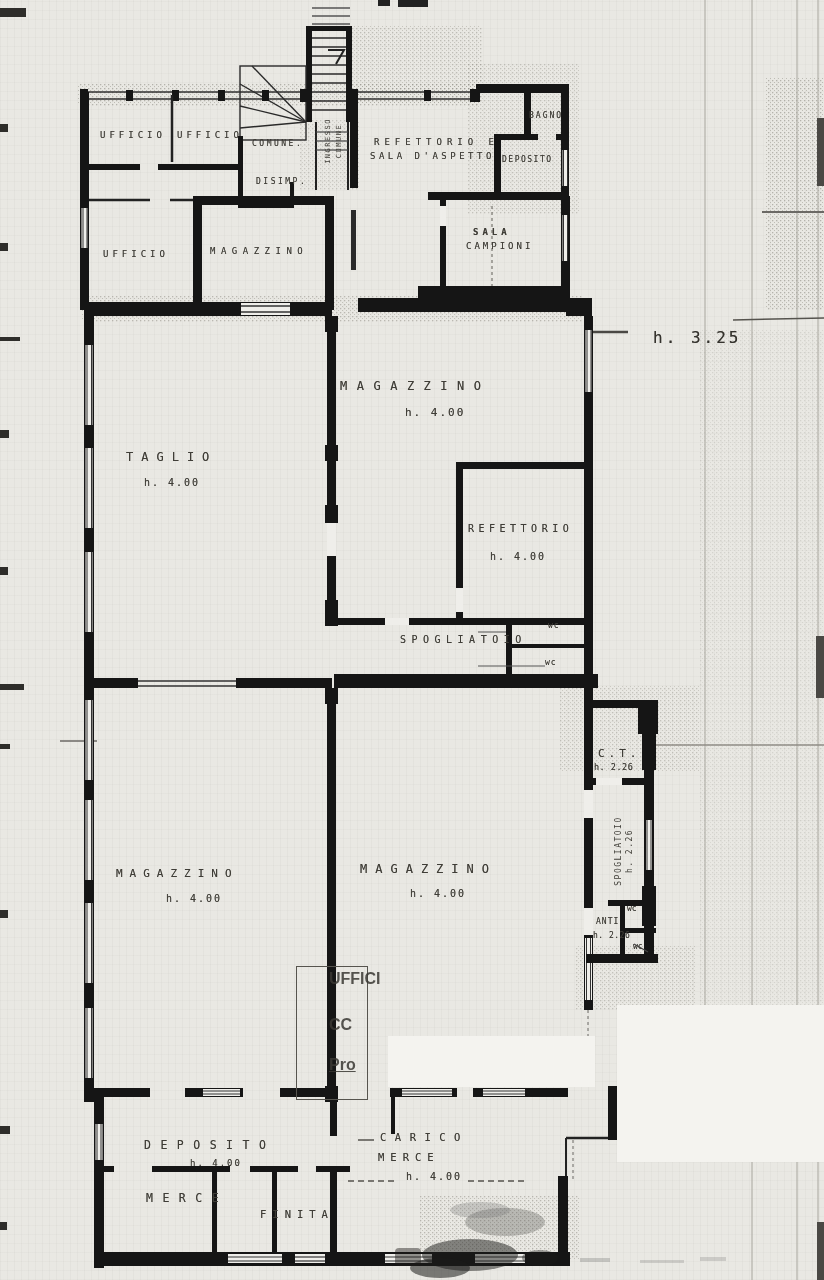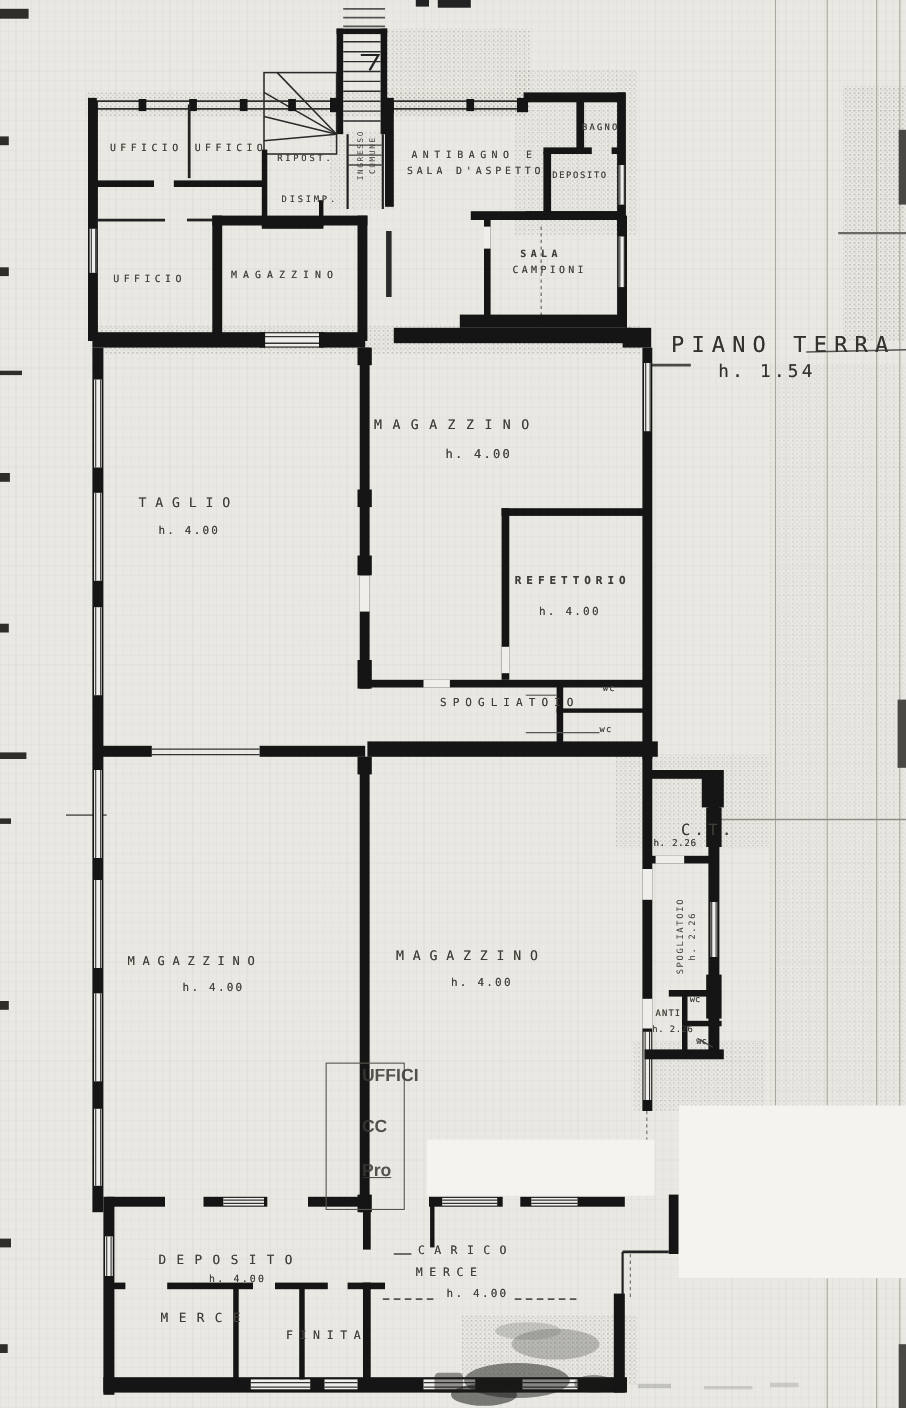--- a/index.html
+++ b/index.html
@@ -363,49 +363,48 @@
     <ellipse cx="540" cy="1258" rx="18" ry="8" fill="#1c1b19" opacity="0.4"></ellipse>
     <ellipse cx="480" cy="1210" rx="30" ry="8" fill="#777" opacity="0.3"></ellipse>
     <rect x="580" y="1258" width="30" height="4" fill="#555" opacity="0.25"></rect>
     <rect x="640" y="1260" width="44" height="3" fill="#555" opacity="0.2"></rect>
     <rect x="700" y="1257" width="26" height="4" fill="#555" opacity="0.2"></rect>
   </g>
 </svg>
 
 <div class="lbl" style="left:100px;top:130px;font-size:9px;letter-spacing:4px;">UFFICIO</div>
 <div class="lbl" style="left:177px;top:130px;font-size:9px;letter-spacing:4px;">UFFICIO</div>
-<div class="lbl" style="left:252px;top:139px;font-size:8px;letter-spacing:2.5px;">RIPOST.</div>
+<div class="lbl" style="left:252px;top:139px;font-size:8px;letter-spacing:2.5px;">COMUNE.</div>
 <div class="vblock" style="left:288px;top:130px;width:92px;font-size:7px;letter-spacing:1.5px;">
   <span>INGRESSO</span>
   <span>COMUNE</span>
 </div>
 <div class="lbl" style="left:256px;top:177px;font-size:8px;letter-spacing:2.5px;">DISIMP.</div>
-<div class="lbl" style="left:374px;top:137px;font-size:9px;letter-spacing:5px;">ANTIBAGNO E</div>
+<div class="lbl" style="left:374px;top:137px;font-size:9px;letter-spacing:5px;">REFETTORIO E</div>
 <div class="lbl" style="left:370px;top:151px;font-size:9px;letter-spacing:3.5px;">SALA D'ASPETTO</div>
 <div class="lbl" style="left:529px;top:111px;font-size:8px;letter-spacing:2px;">BAGNO</div>
 <div class="lbl" style="left:502px;top:155px;font-size:8px;letter-spacing:1.5px;">DEPOSITO</div>
 <div class="lbl" style="left:103px;top:249px;font-size:9px;letter-spacing:4px;">UFFICIO</div>
 <div class="lbl" style="left:210px;top:246px;font-size:9px;letter-spacing:5.5px;">MAGAZZINO</div>
 <div class="lbl" style="left:473px;top:227px;font-size:9px;letter-spacing:4px;font-weight:bold;">SALA</div>
 <div class="lbl" style="left:466px;top:241px;font-size:9px;letter-spacing:3px;">CAMPIONI</div>
 
-<div class="lbl title" style="left:610px;top:301px;font-size:20px;letter-spacing:6.5px;">PIANO TERRA</div>
-<div class="lbl title" style="left:653px;top:328px;font-size:16px;letter-spacing:3px;">h. 1.54</div>
+<div class="lbl title" style="left:653px;top:328px;font-size:16px;letter-spacing:3px;">h. 3.25</div>
 
 <div class="lbl" style="left:340px;top:379px;font-size:12px;letter-spacing:9.5px;">MAGAZZINO</div>
 <div class="lbl" style="left:405px;top:406px;font-size:11px;letter-spacing:2px;">h. 4.00</div>
 <div class="lbl" style="left:126px;top:450px;font-size:12px;letter-spacing:8px;">TAGLIO</div>
 <div class="lbl" style="left:144px;top:477px;font-size:10px;letter-spacing:2px;">h. 4.00</div>
-<div class="lbl" style="left:468px;top:523px;font-size:10px;letter-spacing:4.5px;font-weight:bold;">REFETTORIO</div>
+<div class="lbl" style="left:468px;top:523px;font-size:10px;letter-spacing:4.5px;">REFETTORIO</div>
 <div class="lbl" style="left:490px;top:551px;font-size:10px;letter-spacing:2px;">h. 4.00</div>
 <div class="lbl" style="left:400px;top:634px;font-size:10px;letter-spacing:5.5px;">SPOGLIATOIO</div>
 <div class="lbl" style="left:548px;top:621px;font-size:8px;letter-spacing:1px;">wc</div>
 <div class="lbl" style="left:545px;top:658px;font-size:8px;letter-spacing:1px;">wc</div>
 
-<div class="lbl" style="left:598px;top:747px;font-size:14px;letter-spacing:4px;margin-left:21px;">C.T.</div>
+<div class="lbl" style="left:598px;top:747px;font-size:11px;letter-spacing:4px;">C.T.</div>
 <div class="lbl" style="left:594px;top:762px;font-size:8.5px;letter-spacing:0.5px;">h. 2.26</div>
 <div class="vblock" style="left:568px;top:840px;width:112px;font-size:8px;letter-spacing:1.5px;">
   <span>SPOGLIATOIO</span>
   <span>h. 2.26</span>
 </div>
 <div class="lbl" style="left:596px;top:917px;font-size:8px;letter-spacing:1px;">ANTI</div>
 <div class="lbl" style="left:593px;top:931px;font-size:8px;letter-spacing:0.5px;">h. 2.26</div>
 <div class="lbl" style="left:627px;top:904px;font-size:8px;">wc</div>
 <div class="lbl" style="left:633px;top:942px;font-size:8px;">wc</div>
 

